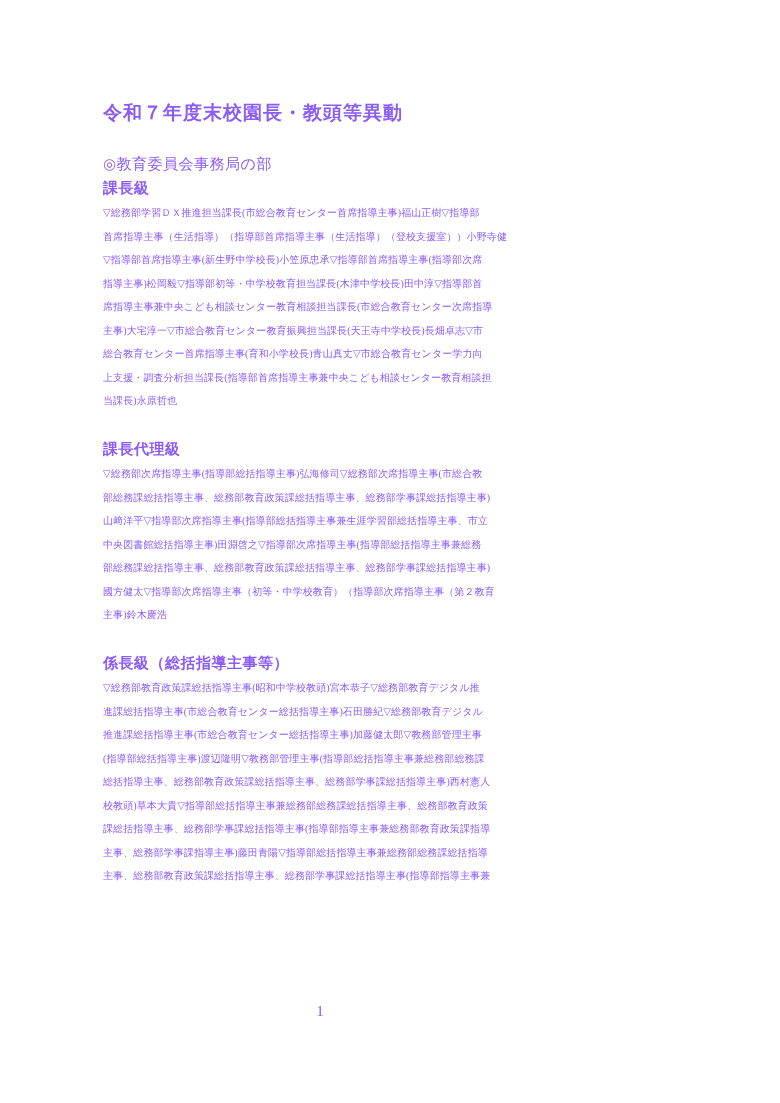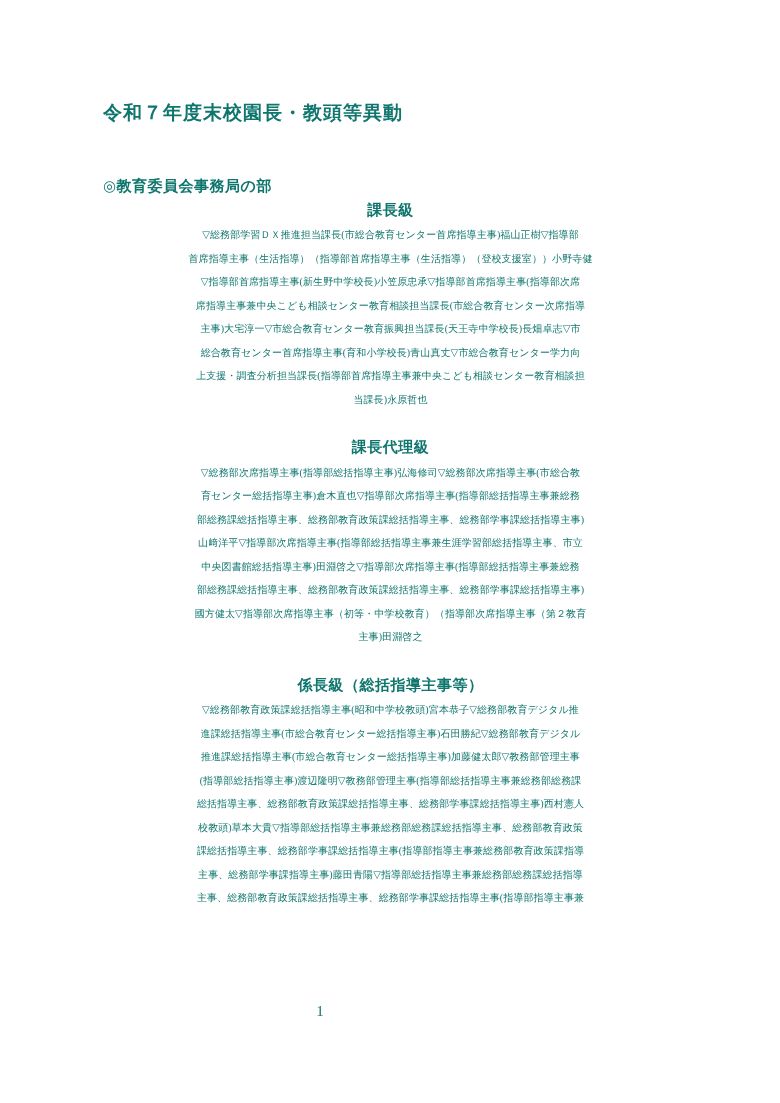--- a/index.html
+++ b/index.html
@@ -5,47 +5,47 @@
   html, body {
     margin: 0;
     padding: 0;
     background: #ffffff;
   }
   .page {
     position: relative;
     width: 640px;
     height: 1103px;
     background: #ffffff;
-    color: #0f766e;
+    color: #8b5cf6;
     overflow: hidden;
     font-family: "Liberation Serif", "DejaVu Serif", serif;
   }
   .content {
     position: absolute;
     left: 103px;
     top: 0;
     width: 575px;
   }
   .doc-title {
     margin: 100px 0 0 0;
     font-family: "Liberation Sans", "DejaVu Sans", sans-serif;
     font-weight: bold;
     font-size: 19px;
     line-height: 26px;
     letter-spacing: 1px;
   }
   .section-header {
-    margin-top: 48px;
+    margin-top: 26px;
     font-family: "Liberation Sans", "DejaVu Sans", sans-serif;
-    font-weight: bold;
+    font-weight: normal;
     font-size: 15px;
     line-height: 23.5px;
     letter-spacing: 0.5px;
   }
-  .subsection { margin: 0; text-align: center; }
+  .subsection { margin: 0; }
   .subsection + .subsection { margin-top: 24px; }
   .subsection-heading {
     font-family: "Liberation Sans", "DejaVu Sans", sans-serif;
     font-weight: bold;
     font-size: 15px;
     line-height: 23.5px;
     letter-spacing: 0.5px;
   }
   .paragraph { margin-top: 2px; }
   .para-line {
@@ -71,38 +71,38 @@
   <div class="content">
     <h1 class="doc-title">令和７年度末校園長・教頭等異動</h1>
     <div class="section-header">◎教育委員会事務局の部</div>
     <div id="subsections">
         <div class="subsection">
           <div class="subsection-heading">課長級</div>
           <div class="paragraph">
             <div class="para-line">▽総務部学習ＤＸ推進担当課長(市総合教育センター首席指導主事)福山正樹▽指導部</div>
             <div class="para-line">首席指導主事（生活指導）（指導部首席指導主事（生活指導）（登校支援室））小野寺健</div>
             <div class="para-line">▽指導部首席指導主事(新生野中学校長)小笠原忠承▽指導部首席指導主事(指導部次席</div>
+            <div class="para-line">指導主事)松岡毅▽指導部初等・中学校教育担当課長(木津中学校長)田中淳▽指導部首</div>
             <div class="para-line">席指導主事兼中央こども相談センター教育相談担当課長(市総合教育センター次席指導</div>
             <div class="para-line">主事)大宅淳一▽市総合教育センター教育振興担当課長(天王寺中学校長)長畑卓志▽市</div>
             <div class="para-line">総合教育センター首席指導主事(育和小学校長)青山真丈▽市総合教育センター学力向</div>
             <div class="para-line">上支援・調査分析担当課長(指導部首席指導主事兼中央こども相談センター教育相談担</div>
             <div class="para-line">当課長)永原哲也</div>
           </div>
         </div>
         <div class="subsection">
           <div class="subsection-heading">課長代理級</div>
           <div class="paragraph">
             <div class="para-line">▽総務部次席指導主事(指導部総括指導主事)弘海修司▽総務部次席指導主事(市総合教</div>
-            <div class="para-line">育センター総括指導主事)倉木直也▽指導部次席指導主事(指導部総括指導主事兼総務</div>
             <div class="para-line">部総務課総括指導主事、総務部教育政策課総括指導主事、総務部学事課総括指導主事)</div>
             <div class="para-line">山﨑洋平▽指導部次席指導主事(指導部総括指導主事兼生涯学習部総括指導主事、市立</div>
             <div class="para-line">中央図書館総括指導主事)田淵啓之▽指導部次席指導主事(指導部総括指導主事兼総務</div>
             <div class="para-line">部総務課総括指導主事、総務部教育政策課総括指導主事、総務部学事課総括指導主事)</div>
             <div class="para-line">國方健太▽指導部次席指導主事（初等・中学校教育）（指導部次席指導主事（第２教育</div>
-            <div class="para-line">主事)田淵啓之</div>
+            <div class="para-line">主事)鈴木慶浩</div>
           </div>
         </div>
         <div class="subsection">
           <div class="subsection-heading">係長級（総括指導主事等）</div>
           <div class="paragraph">
             <div class="para-line">▽総務部教育政策課総括指導主事(昭和中学校教頭)宮本恭子▽総務部教育デジタル推</div>
             <div class="para-line">進課総括指導主事(市総合教育センター総括指導主事)石田勝紀▽総務部教育デジタル</div>
             <div class="para-line">推進課総括指導主事(市総合教育センター総括指導主事)加藤健太郎▽教務部管理主事</div>
             <div class="para-line">(指導部総括指導主事)渡辺隆明▽教務部管理主事(指導部総括指導主事兼総務部総務課</div>
             <div class="para-line">総括指導主事、総務部教育政策課総括指導主事、総務部学事課総括指導主事)西村憲人</div>

